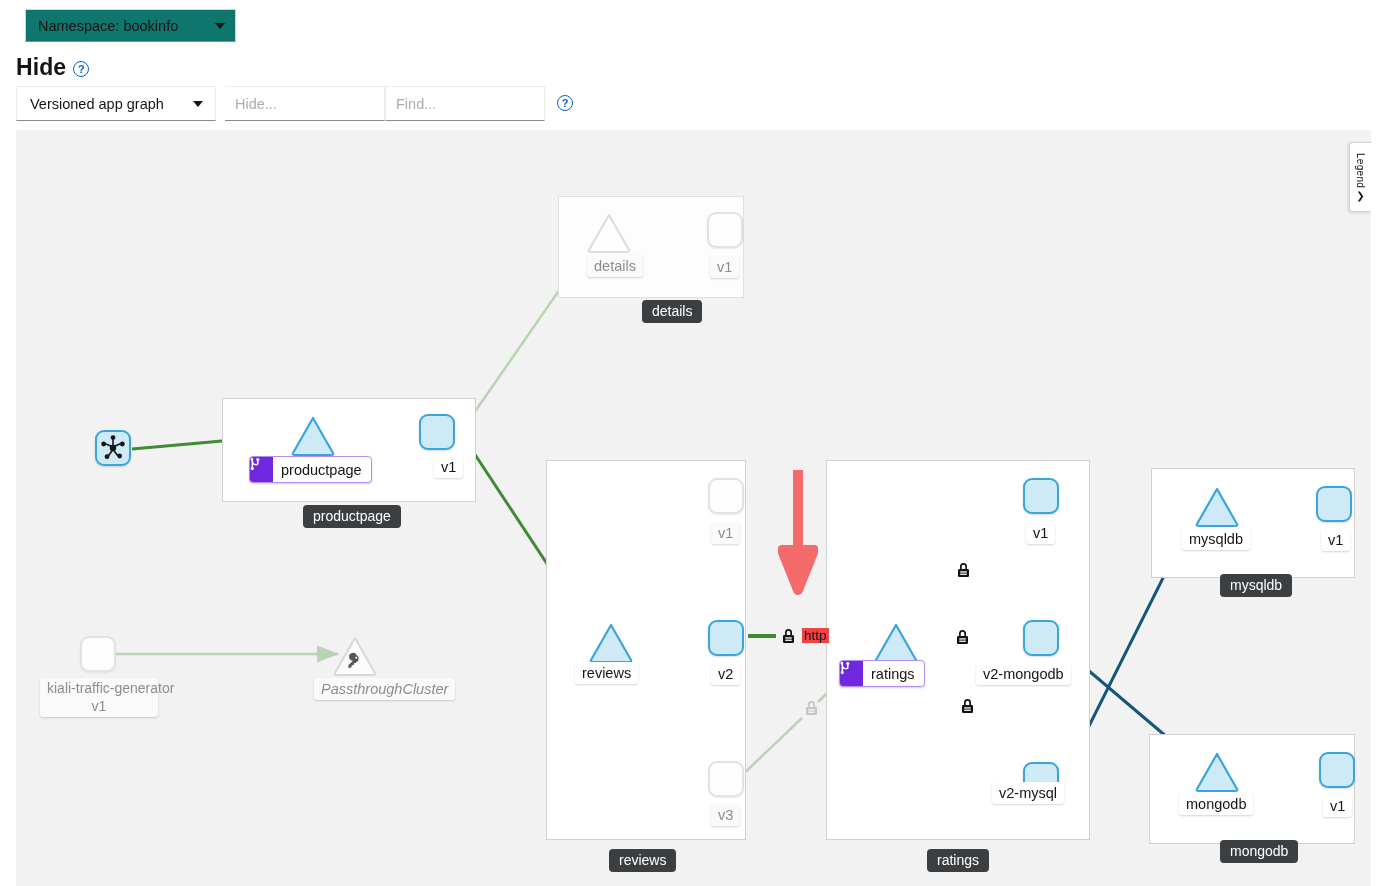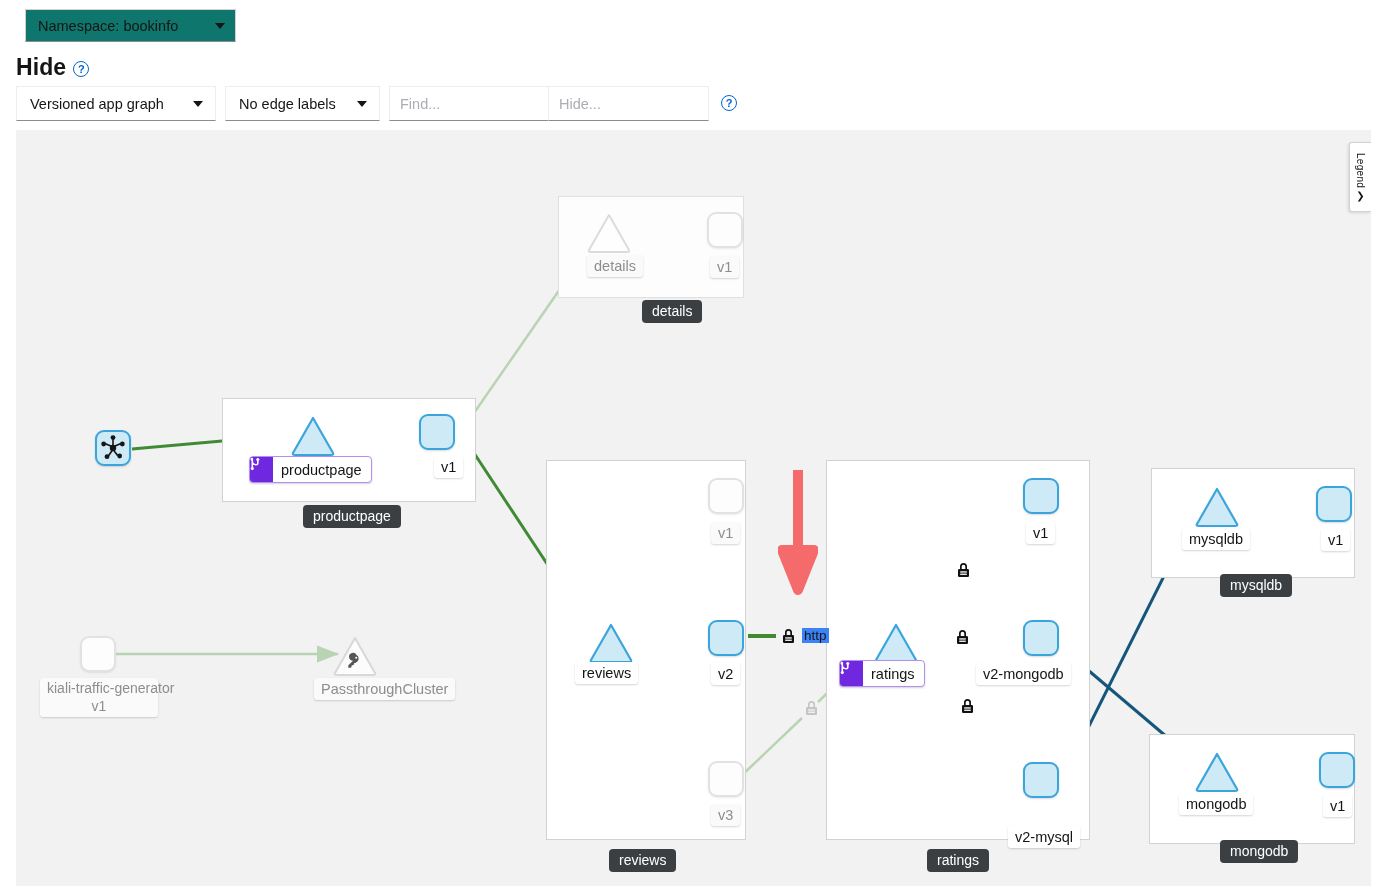--- a/index.html
+++ b/index.html
@@ -145,21 +145,21 @@
     font-size: 14.5px; color: #151515; white-space: nowrap;
   }
 
   
   .lock { position: absolute; width: 15px; height: 17px; }
   .lock.dim { opacity: .28; }
 
   
   .elabel {
     position: absolute; font-size: 13.5px; color: #151515;
-    background: #3b82f6; padding: 0 2px; white-space: nowrap;
+    background: #ef4444; padding: 0 2px; white-space: nowrap;
   }
 
   
   .pointer { position: absolute; }
 
   
   .drawer-tab {
     position: absolute; right: 0; top: 12px;
     width: 22px; height: 70px;
     background: #fff; border: 1px solid #d2d2d2;
@@ -188,26 +188,22 @@
   <div class="page-head">
     <span class="h1">Hide</span>
     <span class="help-icon">?</span>
   </div>
 
   <div class="toolbar">
     <div class="tb-select w1">
       <span class="lbl">Versioned app graph</span>
       <span class="caret"></span>
     </div>
-    <div class="tb-select w2">
-      <span class="lbl">No edge labels</span>
-      <span class="caret"></span>
-    </div>
+    <input class="tb-input" style="border-left: none;" placeholder="Hide...">
     <input class="tb-input" placeholder="Find..." style="">
-    <input class="tb-input" style="border-left: none;" placeholder="Hide...">
     <span class="help-icon tb-help">?</span>
   </div>
 
   <div id="canvas">
 
     <svg width="1355" height="756">
       <defs>
         <marker id="ah-green" markerWidth="9" markerHeight="7" refX="8.6" refY="3.5" orient="auto">
           <path d="M0,0 L9,3.5 L0,7 z" fill="#3f8a33"></path>
         </marker>
@@ -306,21 +302,21 @@
     </div>
 
     <div class="svc" style="left:316px; top:505px;">
       <svg width="46" height="42" viewBox="0 0 46 42">
         <path d="M23,3 L43,38 Q44,40 41,40 L5,40 Q2,40 3,38 Z" fill="#fcfcfc" stroke="#d8d8d8" stroke-width="2" stroke-linejoin="round"></path>
         <g transform="translate(15,20) scale(0.66)" fill="#565656">
           <path d="M14.5,0 a6,6 0 1,0 -5.4,8.6 L2,15.7 v3.6 h3.6 l1.4,-1.4 v-2.2 h2.2 l1.6,-1.6 v-2.1 h2.1 l1.2,-1.2 A6,6 0 0,0 14.5,0 z M15.6,4.2 a1.6,1.6 0 1,1 -1.6,-1.6 a1.6,1.6 0 0,1 1.6,1.6 z"></path>
         </g>
       </svg>
     </div>
-    <div class="chip dim" style="left:298px; top:548px;">PassthroughCluster</div>
+    <div class="chip dim" style="left:298px; top:548px;font-style:italic;">PassthroughCluster</div>
 
     <div class="svc" style="left:570px; top:82px;">
       <svg width="46" height="42" viewBox="0 0 46 42">
         <path d="M23,3 L43,38 Q44,40 41,40 L5,40 Q2,40 3,38 Z" fill="#fefefe" stroke="#dcdcdc" stroke-width="2" stroke-linejoin="round"></path>
       </svg>
     </div>
     <div class="chip dim" style="left:571px; top:125px;">details</div>
 
     <div class="wl idle" style="left:691px; top:82px;"></div>
     <div class="chip dim" style="left:694px; top:126px;">v1</div>
@@ -375,21 +371,21 @@
       <span class="tx">ratings</span>
     </div>
 
     <div class="wl" style="left:1007px; top:348px;"></div>
     <div class="chip" style="left:1010px; top:392px;">v1</div>
 
     <div class="wl" style="left:1007px; top:490px;"></div>
     <div class="chip" style="left:960px; top:533px;">v2-mongodb</div>
 
     <div class="wl" style="left:1007px; top:632px;"></div>
-    <div class="chip" style="left:976px; top:696px;margin-left:16px;">v2-mysql</div>
+    <div class="chip" style="left:976px; top:652px;">v2-mysql</div>
     <div class="gtip" style="left:911px; top:719px;">ratings</div>
 
     <div class="svc" style="left:1178px; top:356px;">
       <svg width="46" height="42" viewBox="0 0 46 42">
         <path d="M23,3 L43,38 Q44,40 41,40 L5,40 Q2,40 3,38 Z" fill="#cfeaf7" stroke="#39a5dc" stroke-width="2.2" stroke-linejoin="round"></path>
       </svg>
     </div>
     <div class="chip" style="left:1166px; top:398px;">mysqldb</div>
 
     <div class="wl" style="left:1300px; top:356px;"></div>

